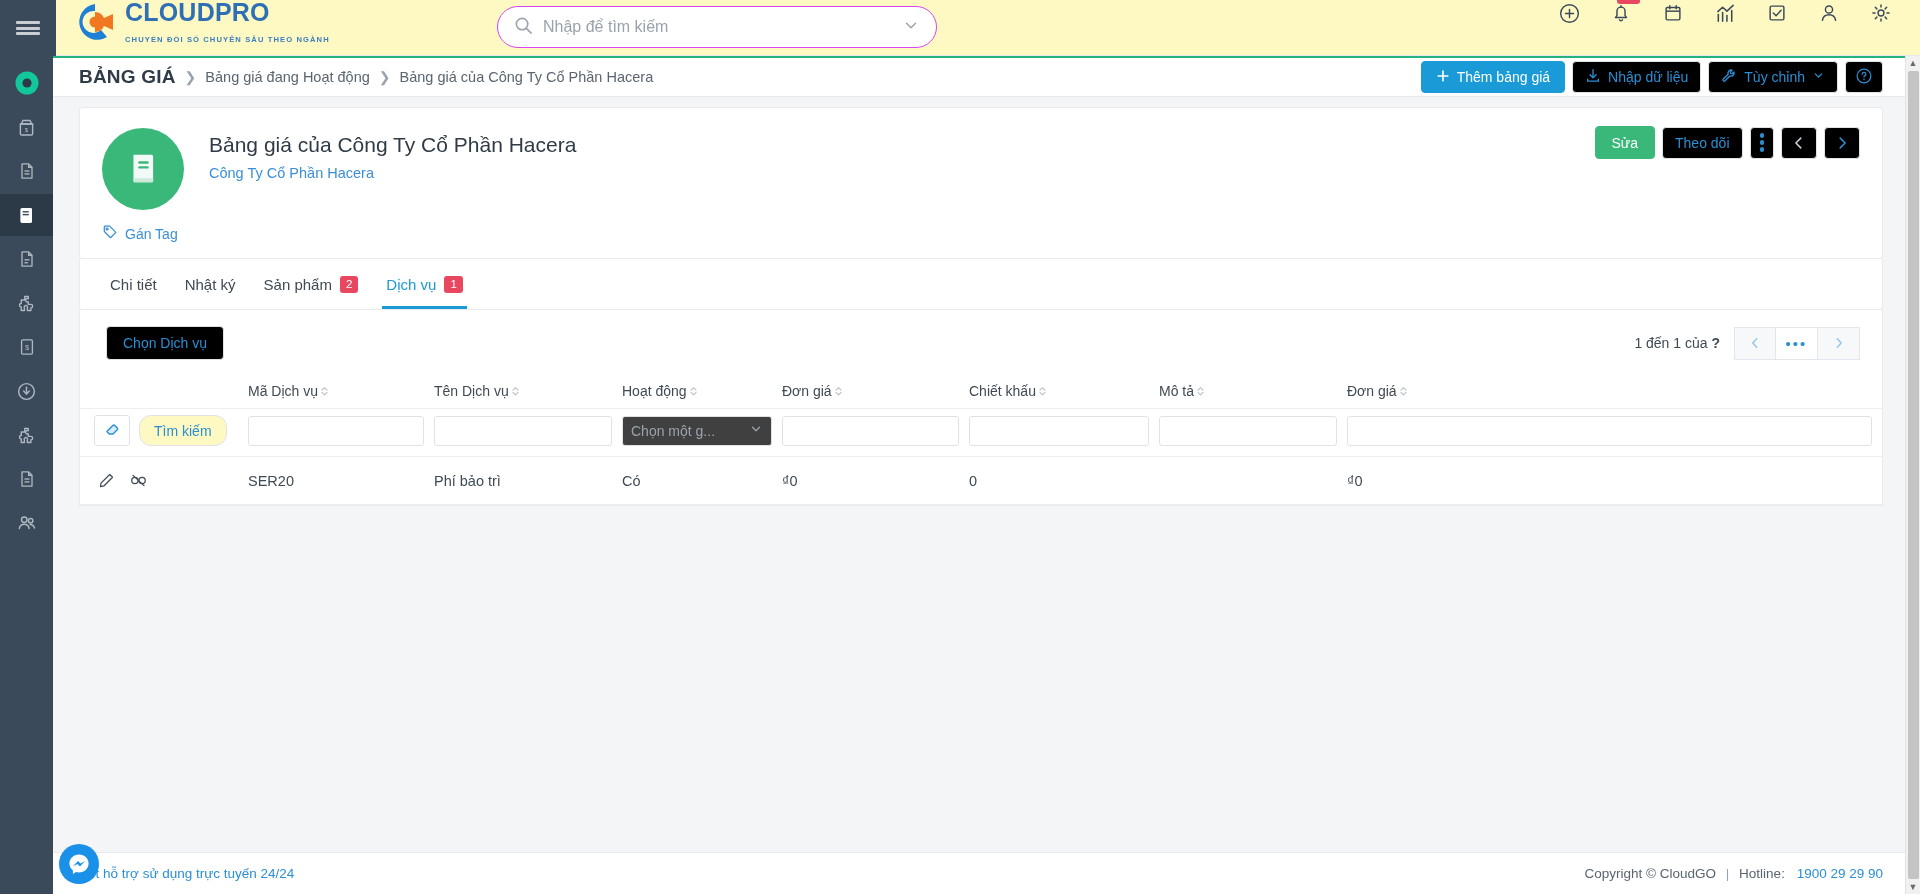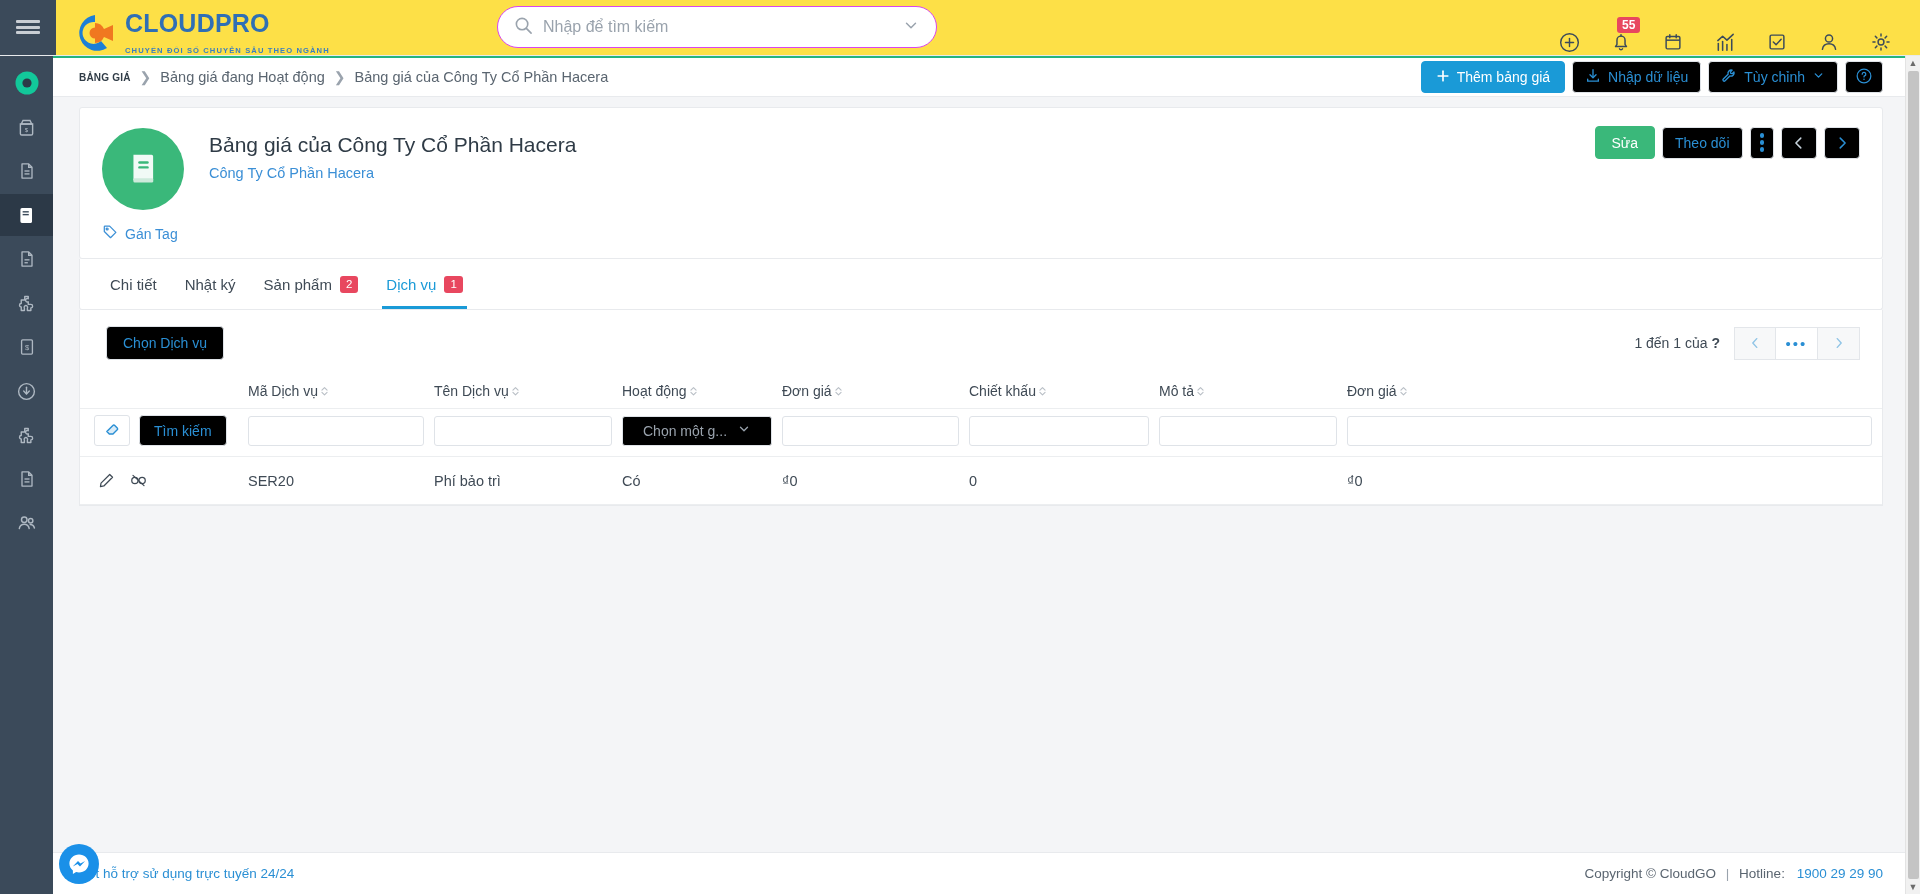--- a/index.html
+++ b/index.html
@@ -7,22 +7,22 @@
     width: 1920px; height: 894px;
     font-family: "Liberation Sans", sans-serif;
     background: #f4f5f7;
     overflow: hidden;
   }
   body { display: flex; flex-direction: column; }
 
   
   .topbar {
     height: 56px; min-height: 56px;
-    background: #fde047;
-    display: flex; align-items: flex-end;
+    background: #fef9c3;
+    display: flex; align-items: flex-start;
     border-bottom: 1px solid #e8eaed;
     position: relative; z-index: 30;
   }
   .hamburger-zone {
     width: 56px; height: 56px;
     background: #3b4a5a;
     display: flex; align-items: center; justify-content: center;
     flex-shrink: 0;
     cursor: pointer;
   }
@@ -70,21 +70,21 @@
   .side-item.logo-item { color: #12c89a; }
 
   .content { flex: 1; display: flex; flex-direction: column; min-width: 0; background: #f4f5f7; position: relative; }
 
   
   .crumbbar {
     height: 41px; background: #fff; border-bottom: 1px solid #e8eaed;
     display: flex; align-items: center; padding: 0 22px 0 26px;
     border-top: 2px solid #25b47e;
   }
-  .crumb-title { font-size: 10px; font-weight: bold; color: #2f3b46; letter-spacing: .2px; }
+  .crumb-title { font-size: 19px; font-weight: bold; color: #2f3b46; letter-spacing: .2px; }
   .crumb-sep { color: #9aa3ad; margin: 0 9px; font-size: 14px; }
   .crumb-link { font-size: 14.5px; color: #5a6570; cursor: pointer; }
   .crumb-cur { font-size: 14.5px; color: #5a6570; }
   .crumb-actions { margin-left: auto; display: flex; align-items: center; gap: 7px; }
   .btn {
     height: 32px; border-radius: 4px; border: 1px solid #dfe3e8; background: #000000;
     font-size: 14px; color: #2a8fd4; display: inline-flex; align-items: center; gap: 7px;
     padding: 0 12px; cursor: pointer; font-family: "Liberation Sans", sans-serif; white-space: nowrap;
   }
   .btn.primary { background: #1a9ad7; border-color: #1a9ad7; color: #fff; padding: 0 14px; }
@@ -146,34 +146,34 @@
   thead th .sortwrap { display: inline-flex; align-items: center; gap: 2px; }
   .sorticon { display: inline-flex; flex-direction: column; gap: 1px; color: #b9bfc6; }
   .filter-td { padding: 6px 10px 10px 0; border-bottom: 1px solid #eceef0; }
   .finput {
     width: 100%; height: 30px; border: 1px solid #dfe3e8; border-radius: 3px;
     padding: 0 8px; font-size: 14px; outline: 0; font-family: "Liberation Sans", sans-serif;
     color: #333; background: #fff;
   }
   .fselect {
     width: 100%; height: 30px; border: 1px solid #dfe3e8; border-radius: 3px;
-    padding: 0 20px; font-size: 14px; color: #9aa3ad; background: #000000;
+    padding: 0 8px; font-size: 14px; color: #9aa3ad; background: #404040;
     display: flex; align-items: center; cursor: pointer;
   }
   .fselect .chev { margin-left: auto; color: #9aa3ad; }
   tbody td { font-size: 14.5px; color: #3f4a55; padding: 14px 10px 14px 0; border-bottom: 1px solid #eceef0; }
   .rowicons { display: flex; align-items: center; gap: 14px; padding-left: 18px; color: #3f4a55; }
   .rowicons span { cursor: pointer; display: inline-flex; }
   .erasecell { display: flex; align-items: center; gap: 9px; padding-left: 14px; }
   .erasebtn {
     width: 36px; height: 31px; border: 1px solid #dfe3e8; border-radius: 3px; background: #fff;
     display: flex; align-items: center; justify-content: center; cursor: pointer; color: #2a8fd4;
   }
   .searchbtn {
-    height: 31px; border: 1px solid #dfe3e8; border-radius: 4px; background: #000000;
+    height: 31px; border: 1px solid #dfe3e8; border-radius: 12px; background: #fef9c3;
     padding: 0 14px; font-size: 14px; color: #2a8fd4; cursor: pointer;
     display: inline-flex; align-items: center; font-family: "Liberation Sans", sans-serif;
   }
 
   
   .footer {
     height: 42px; min-height: 42px; background: #fff; border-top: 1px solid #e8eaed;
     display: flex; align-items: center; padding: 0 22px 0 26px; font-size: 13.5px; color: #5a6570;
   }
   .footer a { color: #2a8fd4; text-decoration: none; cursor: pointer; }

